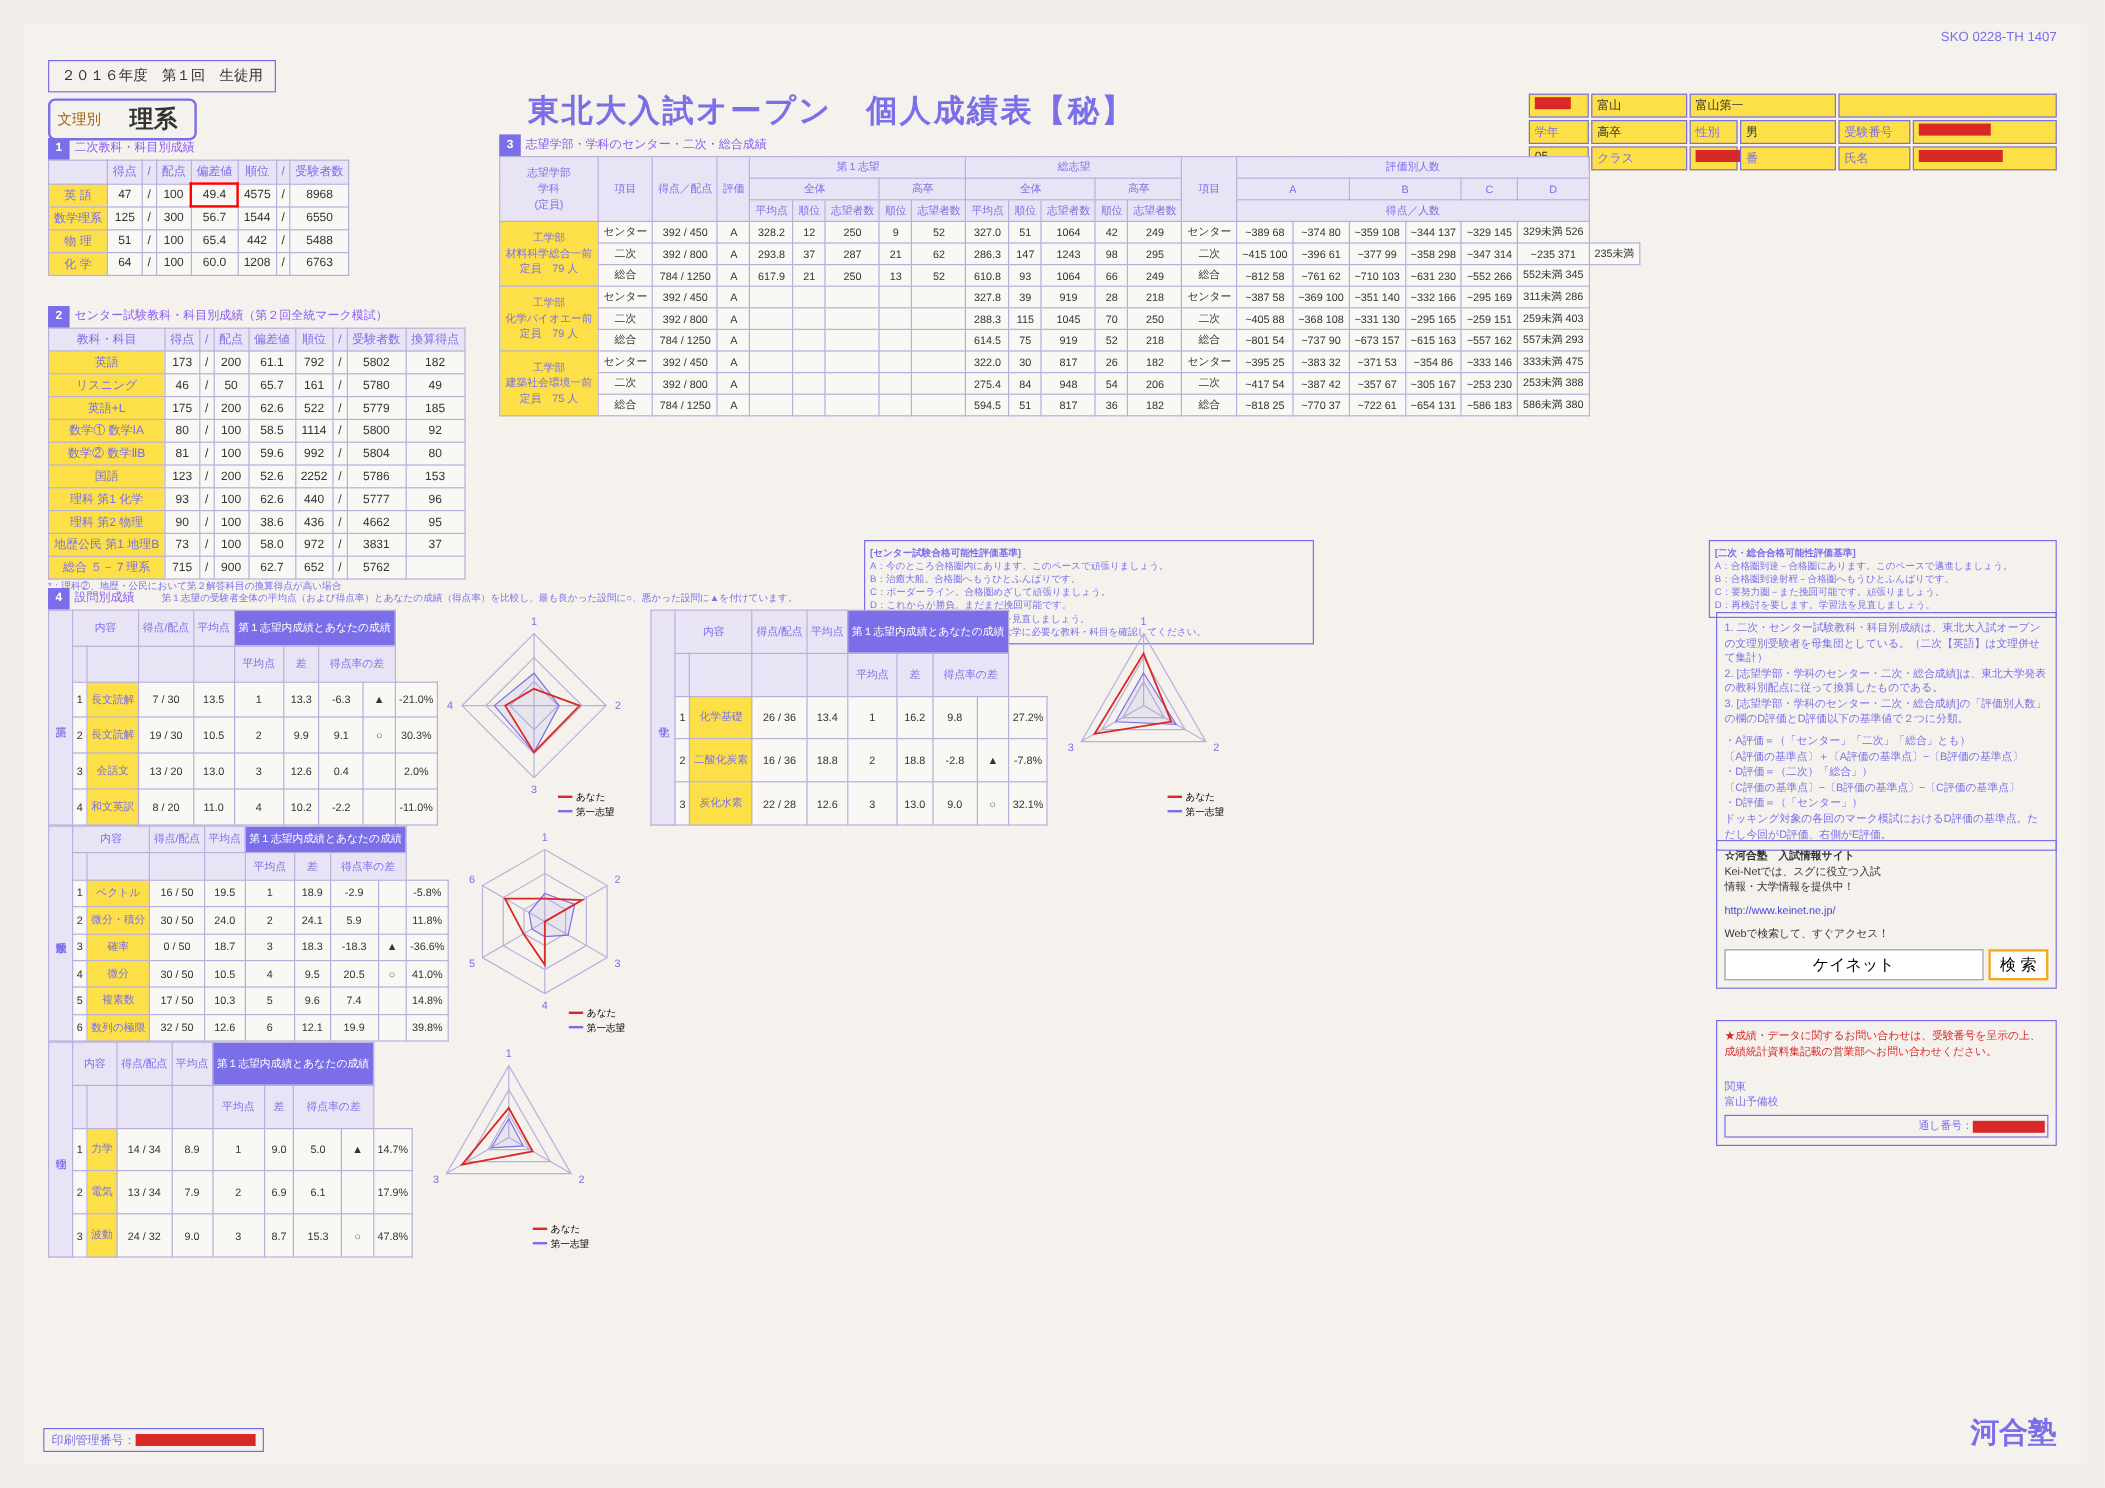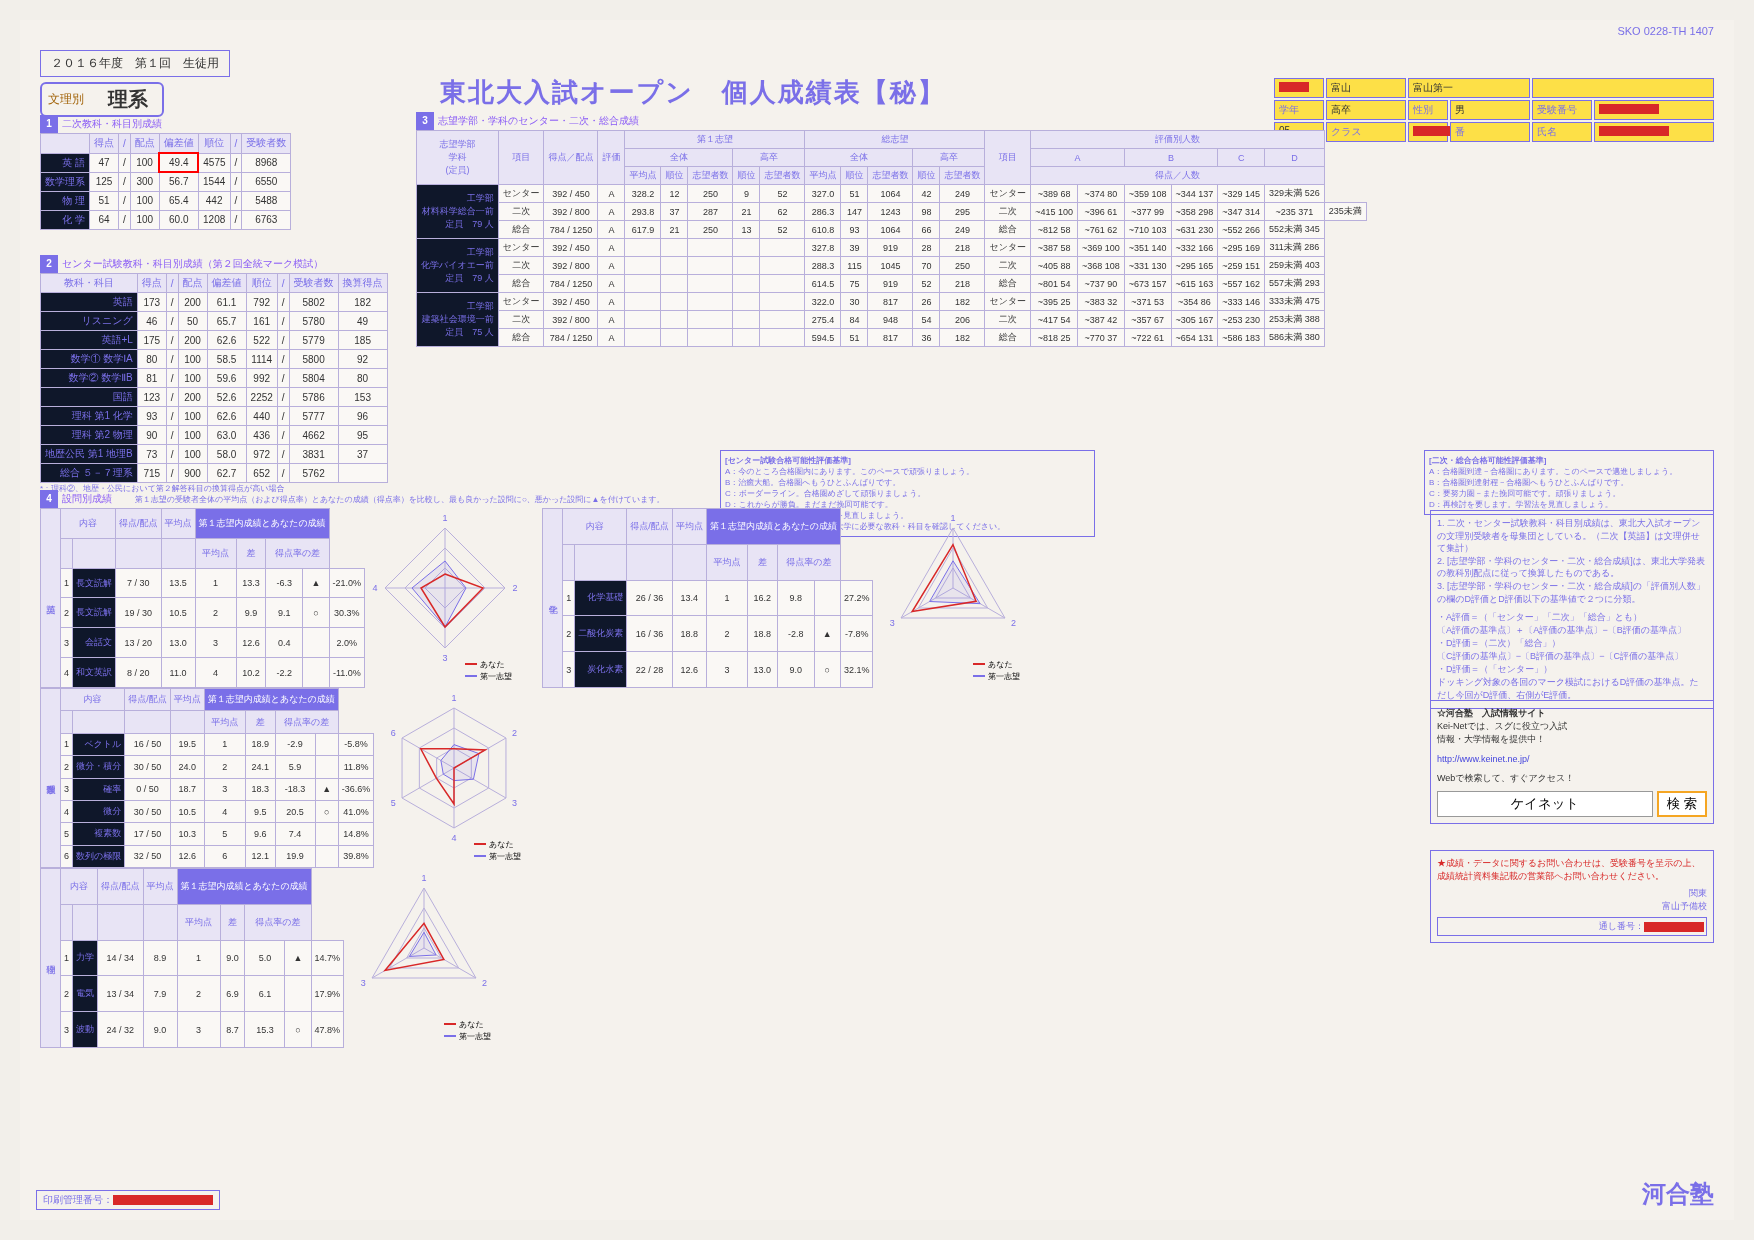--- a/index.html
+++ b/index.html
@@ -11,21 +11,21 @@
 .track .val{font-size:20px;font-weight:bold;padding:0 8px}
 .title{position:absolute;top:55px;left:420px;color:#7a6fe8;font-size:26px;font-weight:bold;letter-spacing:2px}
 .student-box{position:absolute;top:58px;right:20px;display:grid;grid-template-columns:50px 80px 40px 80px 60px 120px;gap:2px;font-size:10px}
 .student-box div{border:1px solid #7a6fe8;padding:2px 4px;color:#7a6fe8;background:#fde047}
 .student-box .v{color:#333}
 .sec-num{display:inline-block;background:#7a6fe8;color:#fff;width:18px;height:18px;text-align:center;line-height:18px;font-weight:bold;margin-right:4px}
 .sec-title{color:#8b5cf6;font-size:10px;font-weight:normal}
 .tbl{border-collapse:collapse;font-size:10px}
 .tbl th,.tbl td{border:1px solid #b8afdb;padding:2px 4px;text-align:center;color:#333;background:#faf8f5}
 .tbl th{color:#7a6fe8;background:#e8e4f5;font-weight:normal}
-.tbl .rowh{color:#7a6fe8;text-align:right;background:#0f172a}
+.tbl .rowh{color:#7a6fe8;text-align:center;background:#fde047}
 .red-box{border:2px solid red!important}
 .sec1{position:absolute;top:95px;left:20px}
 .sec2{position:absolute;top:235px;left:20px}
 .sec3{position:absolute;top:92px;left:396px}
 .sec4{position:absolute;top:470px;left:20px}
 .legend-box{position:absolute;top:430px;left:700px;border:1px solid #7a6fe8;padding:4px;font-size:8px;color:#7a6fe8;width:365px}
 .legend-box2{position:absolute;top:430px;right:20px;border:1px solid #7a6fe8;padding:4px;font-size:8px;color:#7a6fe8;width:280px}
 .redact{background:#d82828;display:inline-block;height:10px;vertical-align:middle}
 .radar{stroke:#b8afdb;fill:none}
 .radar-you{stroke:#d82828;fill:none;stroke-width:1.5}
@@ -215,21 +215,21 @@
             <td class="">440</td>
             <td class="">/</td>
             <td class="">5777</td>
             <td class="">96</td>
           </tr>
           <tr>
             <td class="rowh">理科 第2 物理</td>
             <td class="">90</td>
             <td class="">/</td>
             <td class="">100</td>
-            <td class="">63.0</td>
+            <td class="">38.6</td>
             <td class="">436</td>
             <td class="">/</td>
             <td class="">4662</td>
             <td class="">95</td>
           </tr>
           <tr>
             <td class="rowh">地歴公民 第1 地理B</td>
             <td class="">73</td>
             <td class="">/</td>
             <td class="">100</td>
@@ -866,21 +866,21 @@
     <div style="color:#333">情報・大学情報を提供中！</div>
     <div style="margin:8px 0"><a style="color:#44d">http://www.keinet.ne.jp/</a></div>
     <div style="color:#333">Webで検索して、すぐアクセス！</div>
     <div style="margin-top:6px;display:flex;gap:4px">
       <input style="flex: 1 1 0%; border: 1px solid rgb(153, 153, 153); padding: 2px; text-align: center;" value="ケイネット">
       <button style="border:2px solid #f5a623;background:#fff;padding:2px 8px">検 索</button>
     </div>
   </div>
   <div class="side-panel" style="top:830px">
     <div style="color:#d82828">★成績・データに関するお問い合わせは、受験番号を呈示の上、成績統計資料集記載の営業部へお問い合わせください。</div>
-    <div style="text-align:right;margin-top:4px;white-space:pre">関東
+    <div style="margin-top:16px;white-space:pre">関東
 富山予備校</div>
     <div style="text-align:right;border:1px solid #7a6fe8;margin-top:4px;padding:2px"><span>通し番号：</span><span class="redact" style="width:60px"></span></div>
   </div>
 
   <div class="logo">河合塾</div>
   <div style="position:absolute;bottom:10px;left:16px;border:1px solid #7a6fe8;padding:2px 6px;color:#7a6fe8">
     <span>印刷管理番号：</span><span class="redact" style="width:100px"></span>
   </div>
 </div>
 

